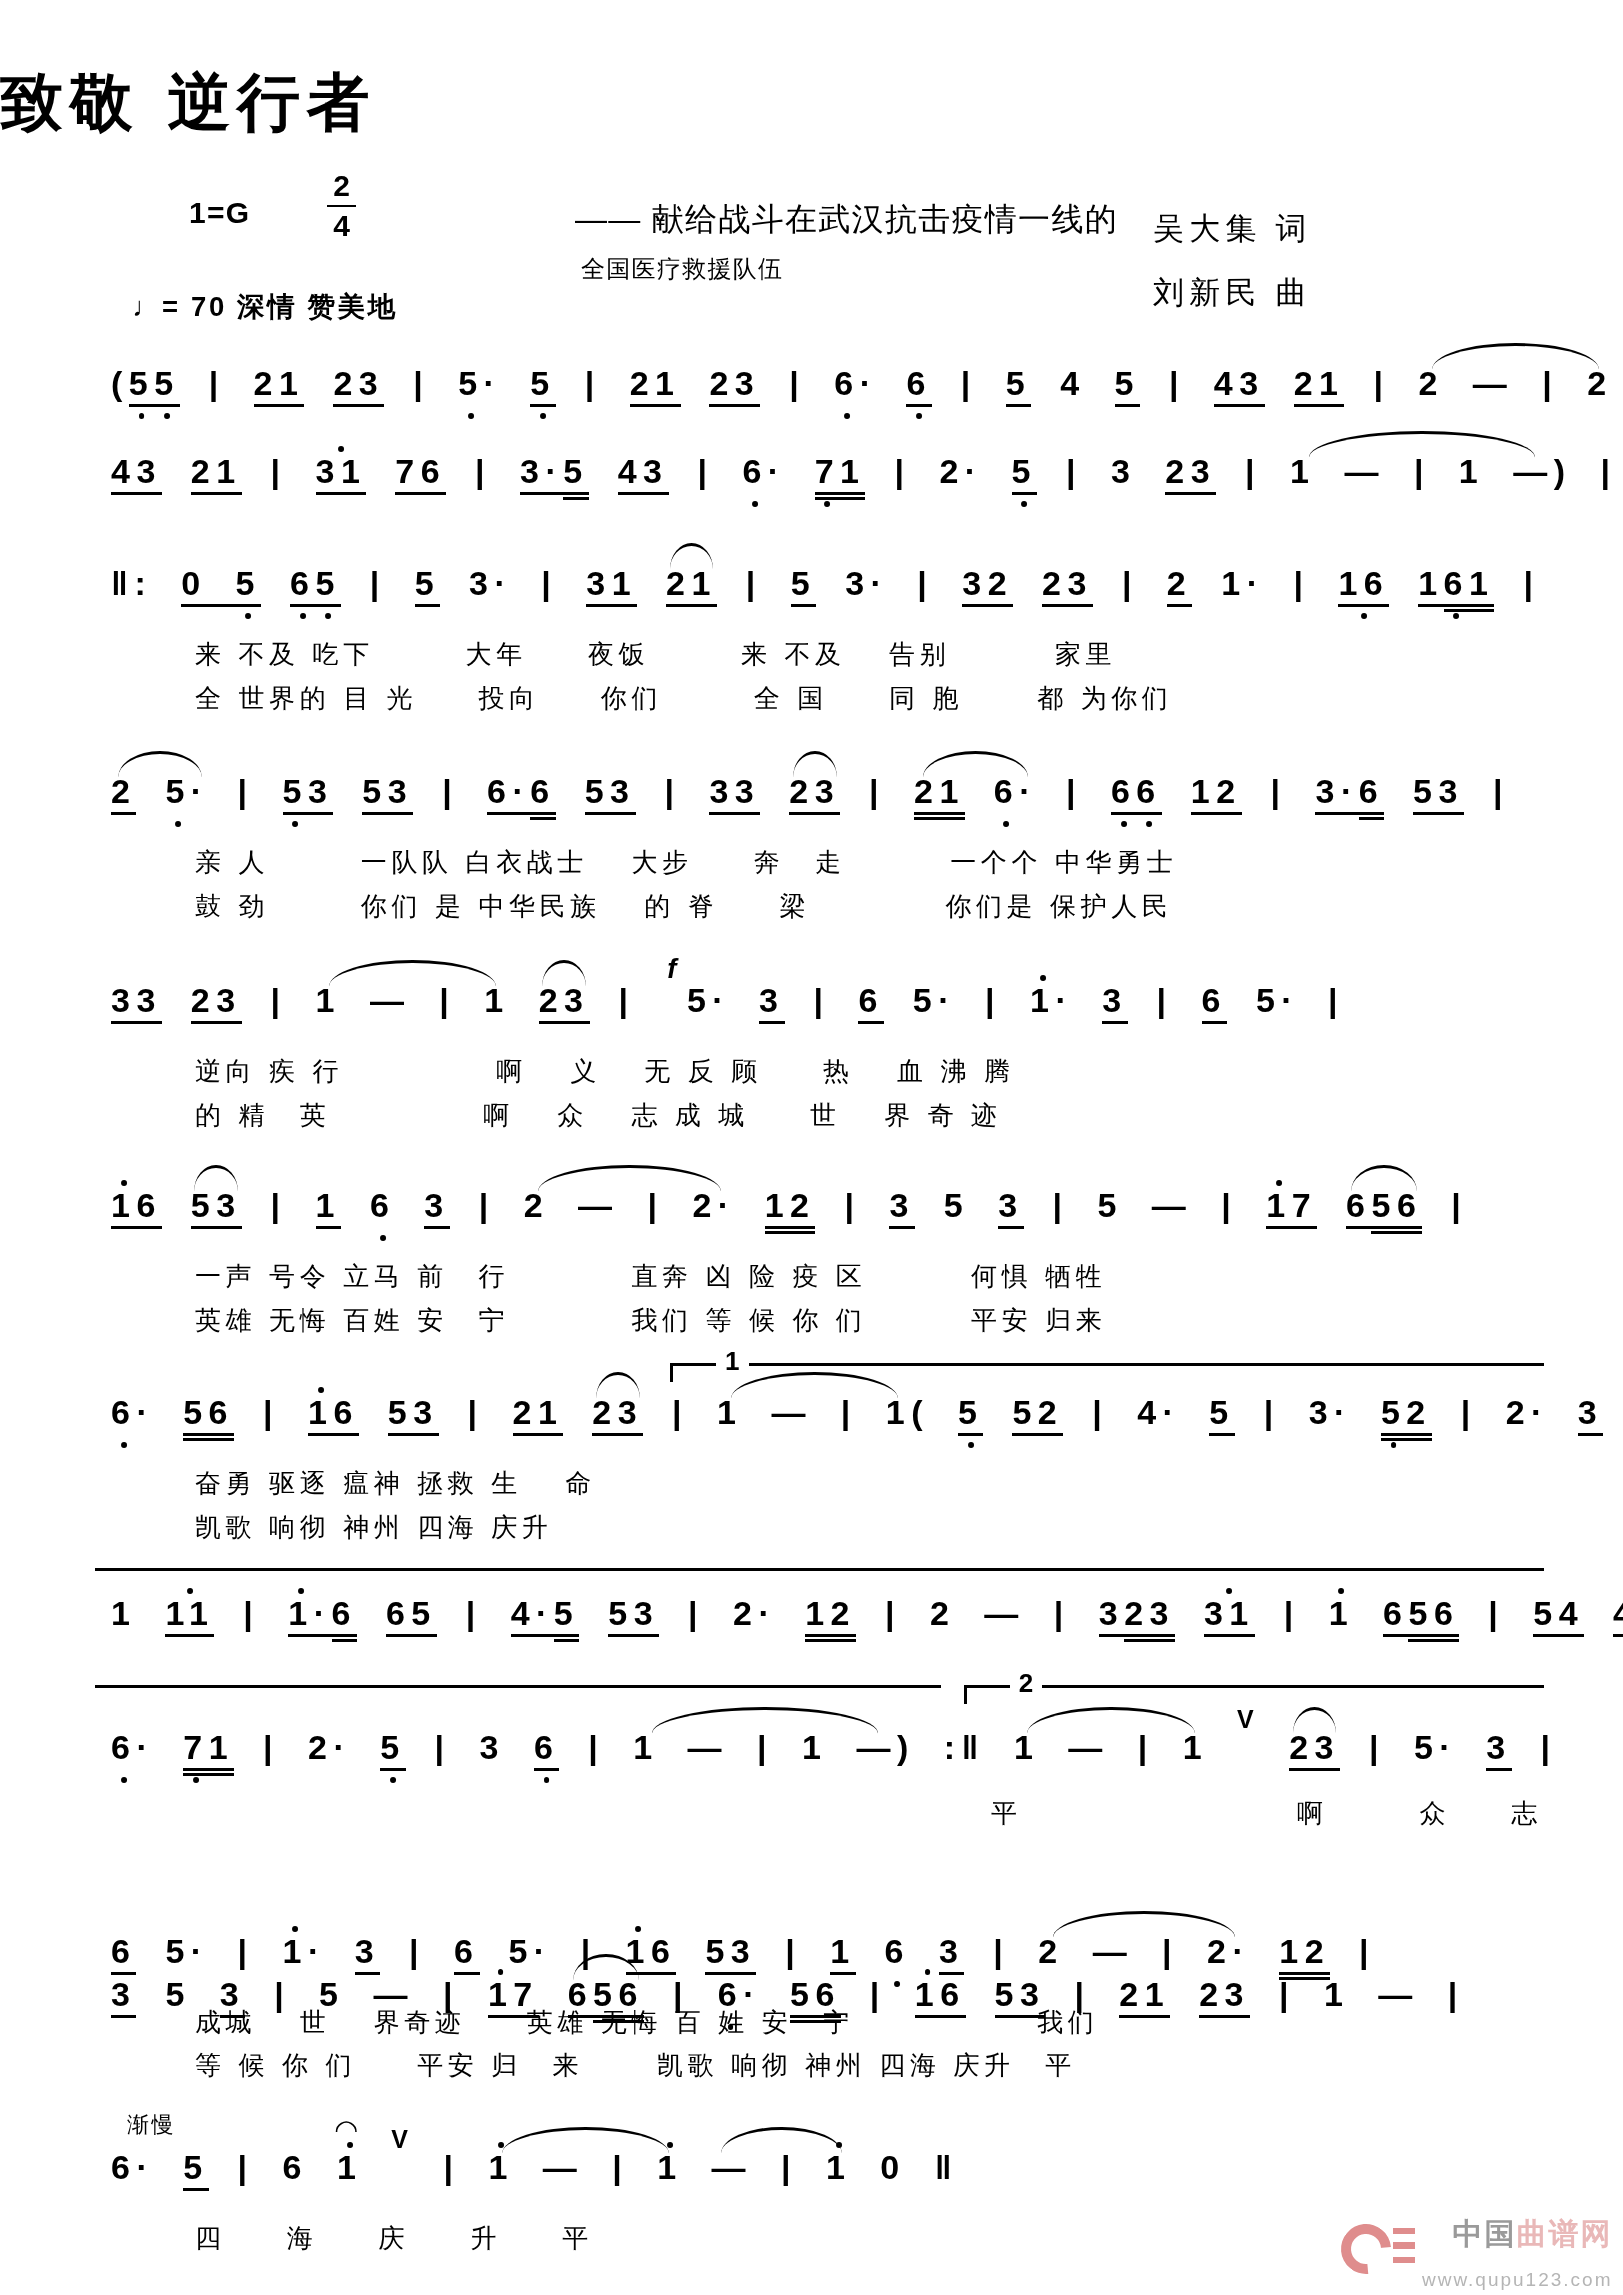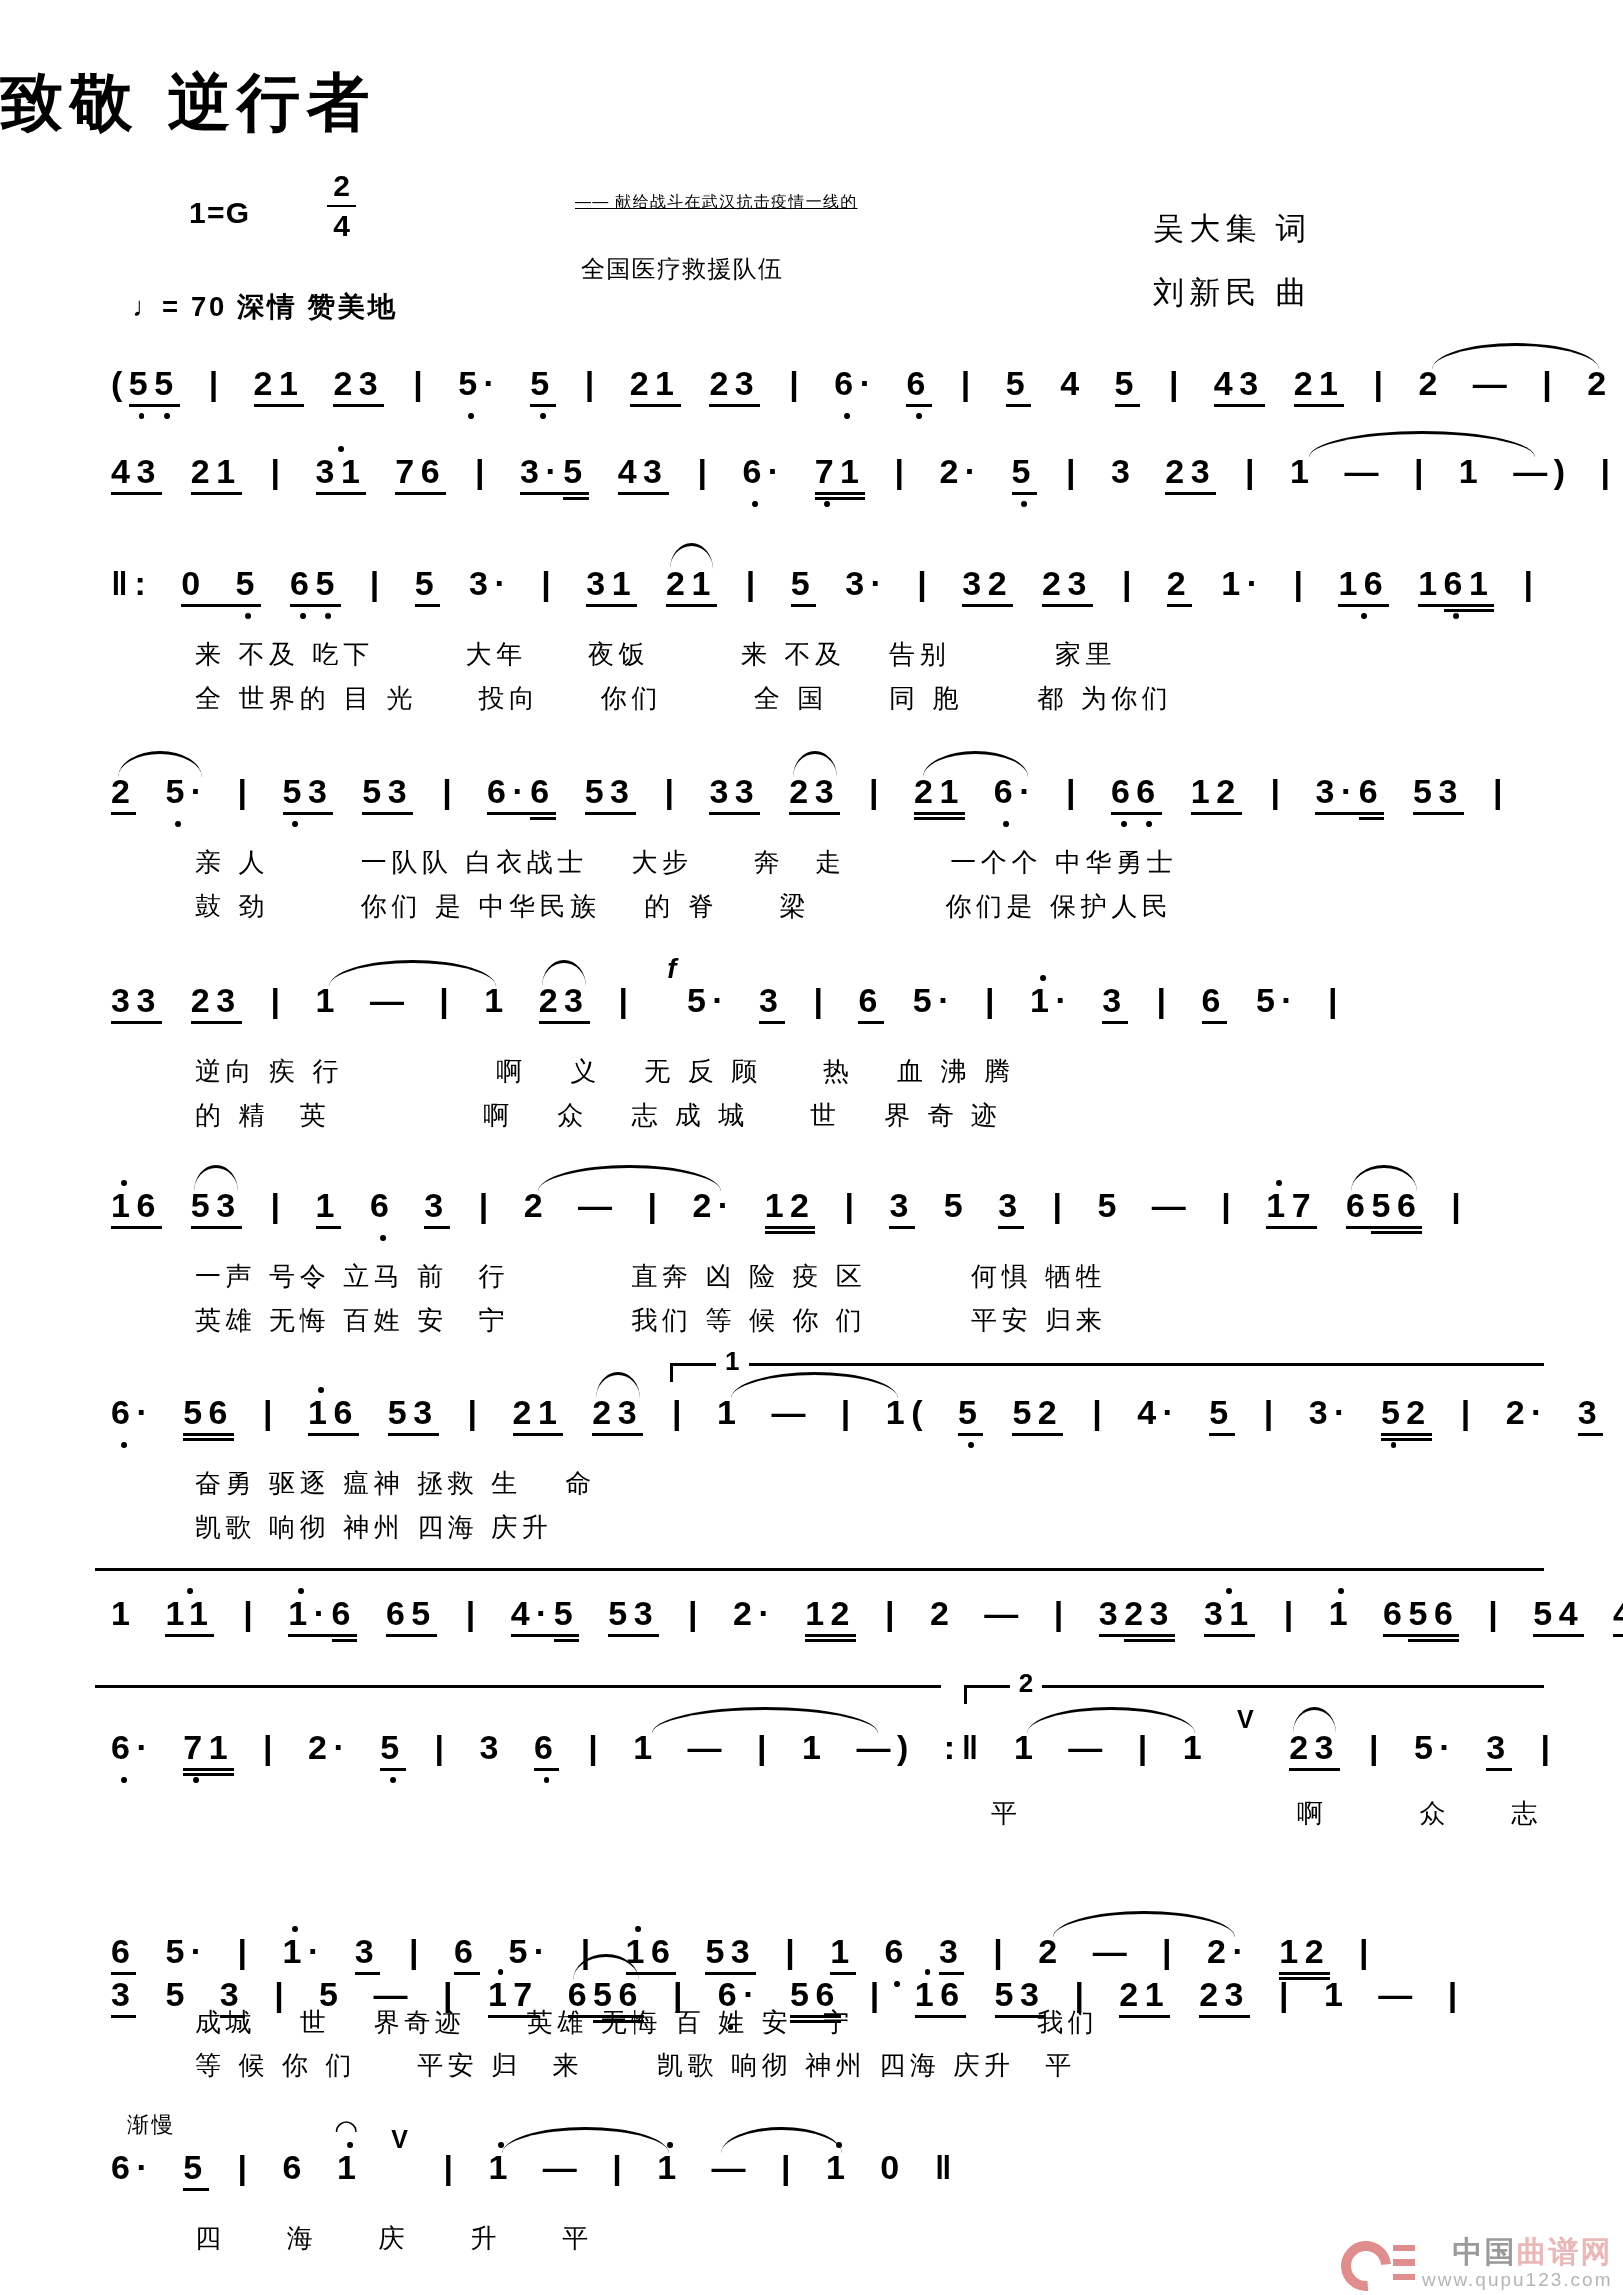--- a/index.html
+++ b/index.html
@@ -6,21 +6,21 @@
   .page{position:relative;width:1623px;height:2295px;background:#fff;overflow:hidden;
         font-family:"Liberation Sans","DejaVu Sans",sans-serif;color:#000;}
   
   .title{position:absolute;top:60px;left:0;width:100%;text-align:left;
          font-family:"DejaVu Serif","Liberation Serif",serif;
          font-weight:bold;font-size:63px;letter-spacing:6.5px;}
   .keysig{position:absolute;left:189px;top:196px;font-size:30px;font-weight:bold;letter-spacing:1.3px;}
   .frac{position:absolute;left:327px;top:169px;display:inline-flex;flex-direction:column;align-items:center;
         font-size:30px;font-weight:bold;line-height:1.15;}
   .frac .bar{width:29px;height:2.6px;background:#000;margin:1.3px 0;}
-  .dedication1{position:absolute;left:575px;top:192px;font-size:16px;letter-spacing:1.3px;text-decoration:underline;}
+  .dedication1{position:absolute;left:575px;top:198px;font-size:32px;letter-spacing:1.3px;}
   .dedication2{position:absolute;left:581px;top:253px;font-size:24px;letter-spacing:1.3px;}
   .credit1{position:absolute;left:1153px;top:208px;font-size:31px;letter-spacing:5.2px;}
   .credit2{position:absolute;left:1153px;top:272px;font-size:31px;letter-spacing:5.2px;}
   .tempo{position:absolute;left:132px;top:289px;font-size:27.5px;font-weight:bold;letter-spacing:2.6px;}
   
   .sys{position:absolute;left:111px;width:1433px;height:177px;}
   .notes{position:absolute;left:0;top:0;white-space:nowrap;font-size:34px;font-weight:bold;
          letter-spacing:6.5px;word-spacing:13px;font-family:"Liberation Sans","DejaVu Sans",sans-serif;}
   .n{display:inline-block;position:relative;padding-bottom:11.8px;line-height:1.05;}
   .u1{background:linear-gradient(#000,#000) 0 calc(100% - 6.5px)/100% 3.3px no-repeat;}
@@ -49,21 +49,21 @@
   .rit{position:absolute;left:16px;top:-38px;font-size:22px;letter-spacing:2.6px;text-align:right;}
   
   .wm{position:absolute;right:10.5px;bottom:3.9px;display:flex;align-items:flex-start;}
   .wm-logo{width:50px;height:50px;border:10.5px solid #df8d8d;border-radius:50%;
            border-right-color:transparent;transform:rotate(40deg);box-sizing:border-box;margin-right:2.6px;margin-top:6.5px;}
   .wm-stripes{width:22px;height:41px;margin-right:6.5px;margin-top:10.5px;
               background:repeating-linear-gradient(#df8d8d 0 6.5px,#fff 6.5px 14.4px);}
   .wm-text{display:flex;flex-direction:column;align-items:flex-end;}
   .wm-cn{font-size:30px;font-weight:bold;letter-spacing:2px;line-height:1.1;}
   .wm-gray{color:#9a9a9a;} .wm-pink{color:#e9b8b8;}
-  .wm-url{font-size:19px;color:#b5b5b5;letter-spacing:2px;margin-top:1px;}
+  .wm-url{font-size:19px;color:#b5b5b5;letter-spacing:2px;margin-top:19px;}
 </style>
 </head>
 <body>
 
 <div class="page">
 
   <div class="title">致敬 逆行者</div>
 
   <div class="keysig">1=G</div>
   <div class="frac">

